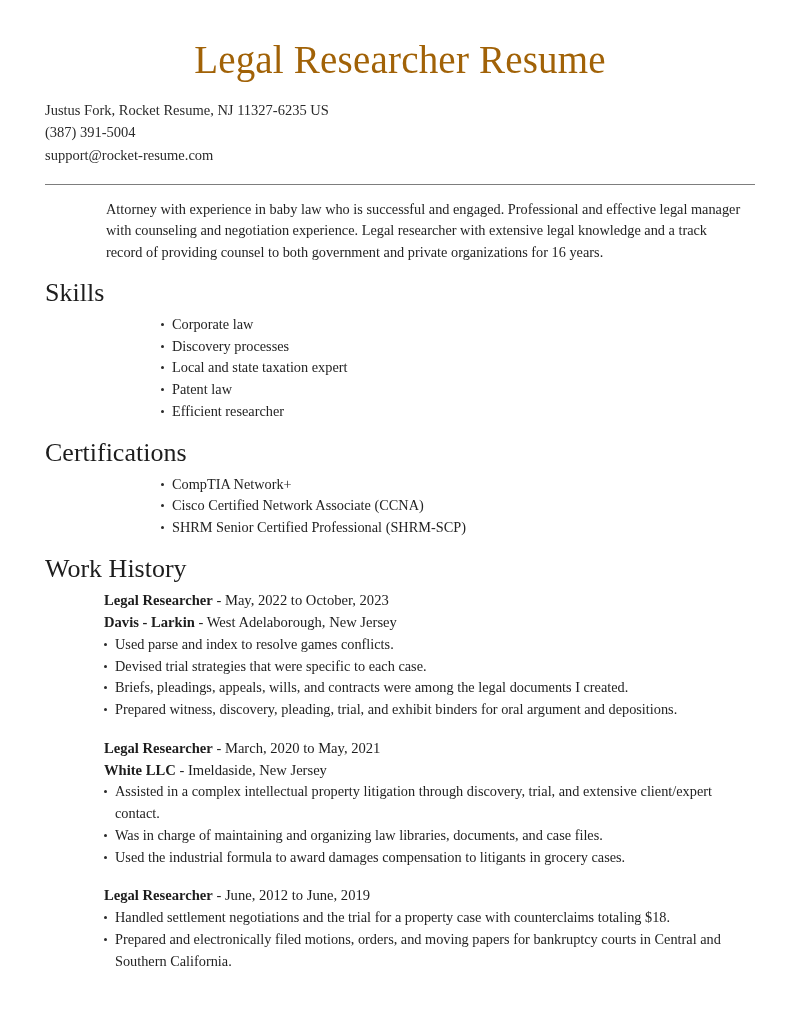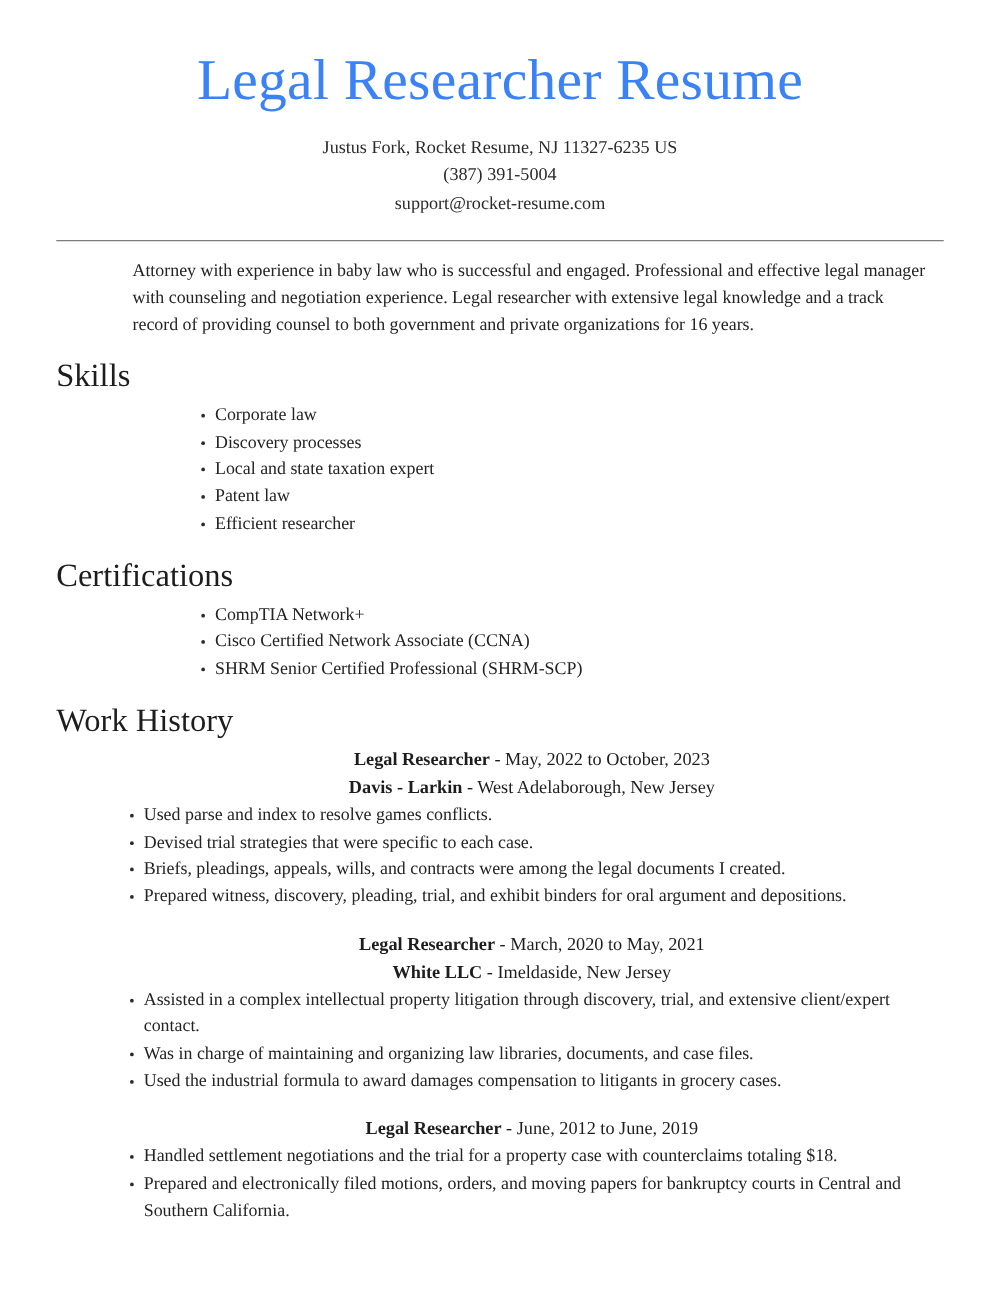--- a/index.html
+++ b/index.html
@@ -18,29 +18,28 @@
 
   .page {
     width: 800px;
     box-sizing: border-box;
     padding: 0 45px;
   }
 
   
   .resume-title {
     text-align: center;
-    font-size: 46px;
+    font-size: 39px;
     font-weight: normal;
     letter-spacing: .2px;
-    color: #3b82f6;
+    color: #a16207;
     margin: 38px 0 0 0;
     line-height: 1.15;
   }
   .contact-block {
-    text-align: center;
     margin-top: 16px;
   }
   .contact-line {
     font-size: 14.5px;
     line-height: 1.55;
     color: #2a2a2a;
   }
   .header-rule {
     border: 0;
     border-top: 1px solid #7d7d7d;
@@ -123,21 +122,20 @@
   }
   .job {
     margin-bottom: 17px;
   }
   .job:last-child { margin-bottom: 0; }
 
   .job-line {
     font-size: 14.6px;
     line-height: 1.5;
     color: #1d1d1d;
-    text-align: center;
   }
   .job-line b {
     font-weight: bold;
   }
   .job-bullets {
     margin-top: 7px;
     padding-left: 57px;
   }
 </style>
 </head>

